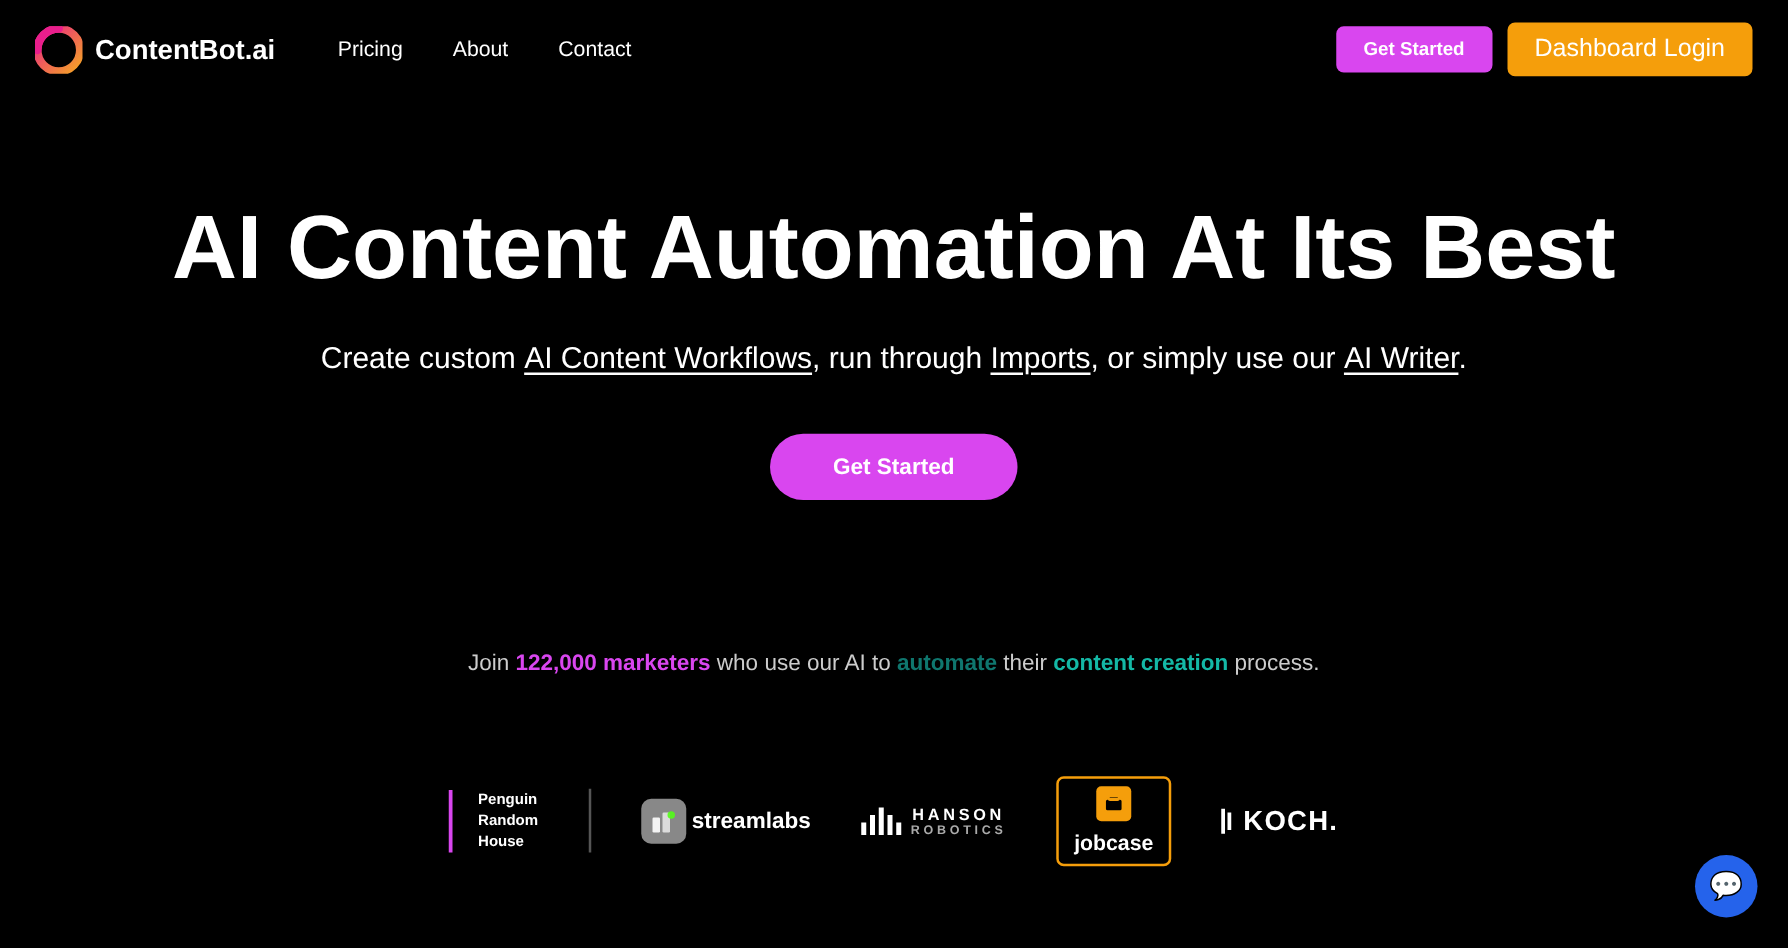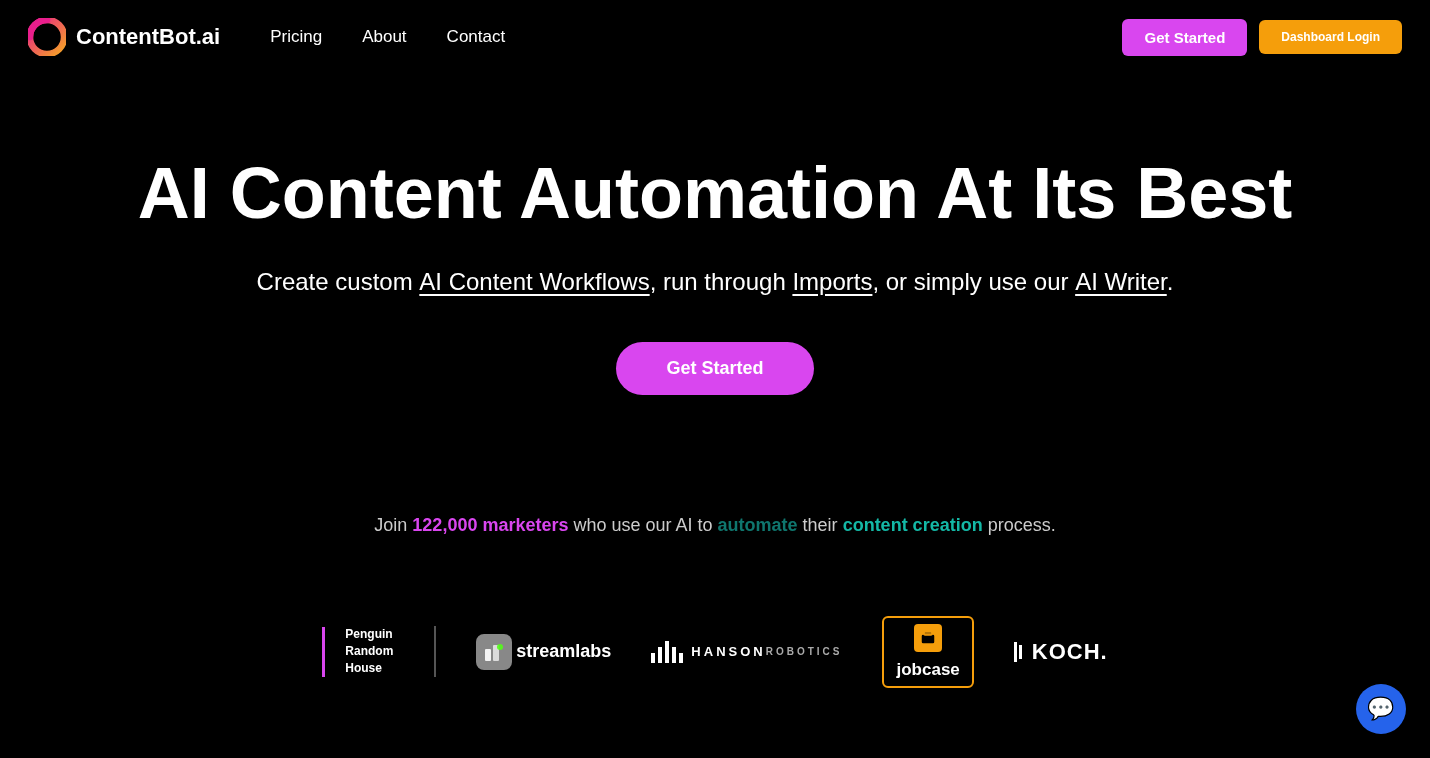--- a/index.html
+++ b/index.html
@@ -76,22 +76,22 @@
       font-weight: 600;
       cursor: pointer;
     }
 
     .btn-dashboard-login {
       background: #f59e0b;
       color: #fff;
       border: none;
       padding: 10px 22px;
       border-radius: 6px;
-      font-size: 12px;
-      font-weight: 700;
+      font-size: 20px;
+      font-weight: 400;
       cursor: pointer;
     }
 
     
     .hero {
       text-align: center;
       padding: 80px 40px 60px;
     }
 
     .hero-title {
@@ -205,21 +205,21 @@
       width: 36px;
       height: 36px;
       display: flex;
       align-items: center;
       justify-content: center;
       font-size: 20px;
     }
 
     .hanson-logo {
       display: flex;
-      flex-direction: row;
+      flex-direction: column;
       align-items: center;
       color: #fff;
       font-size: 12px;
       font-weight: 700;
       letter-spacing: 2px;
     }
 
     .hanson-bars {
       display: flex;
       gap: 3px;

